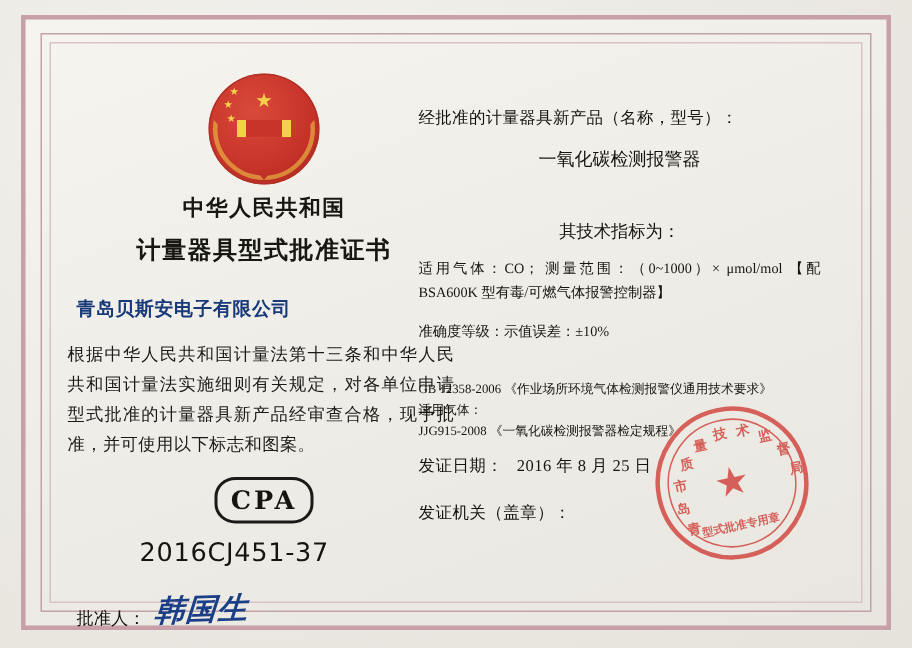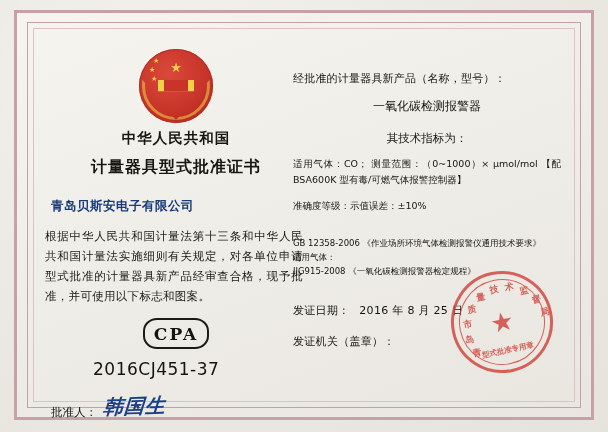--- a/index.html
+++ b/index.html
@@ -152,33 +152,33 @@
     font-family:"DejaVu Serif","Liberation Serif",serif;
     font-size:20px;
     color:#1b3f86;
     font-style:italic;
     font-weight:bold;
     transform:skewX(-6deg) rotate(-2deg);
     letter-spacing:1px;
   }
   
   .right{
-    position:absolute;right:2px;top:0;width:268px;height:100%;
+    position:absolute;right:16px;top:0;width:268px;height:100%;font-family:Liberation Serif, serif;
   }
   .r-head{
     font-size:11px;color:#15150f;margin-top:34px;letter-spacing:.2px;
   }
   .r-prod{
     text-align:center;margin-top:12px;font-size:12px;color:#15150f;
   }
   .r-model{
     text-align:center;margin-top:7px;font-size:12px;color:#15150f;letter-spacing:1px;
   }
   .r-spec-title{
-    text-align:center;margin-top:16px;font-size:11.5px;color:#15150f;
+    text-align:center;margin-top:32px;font-size:11.5px;color:#15150f;
   }
   .r-spec-body{
     margin-top:10px;font-size:9.5px;color:#15150f;line-height:16px;text-align:justify;
   }
   .r-std{
     margin-top:22px;font-size:8.5px;color:#15150f;line-height:14px;
   }
   .r-bottom{
     position:absolute;left:0;right:0;bottom:26px;
   }

